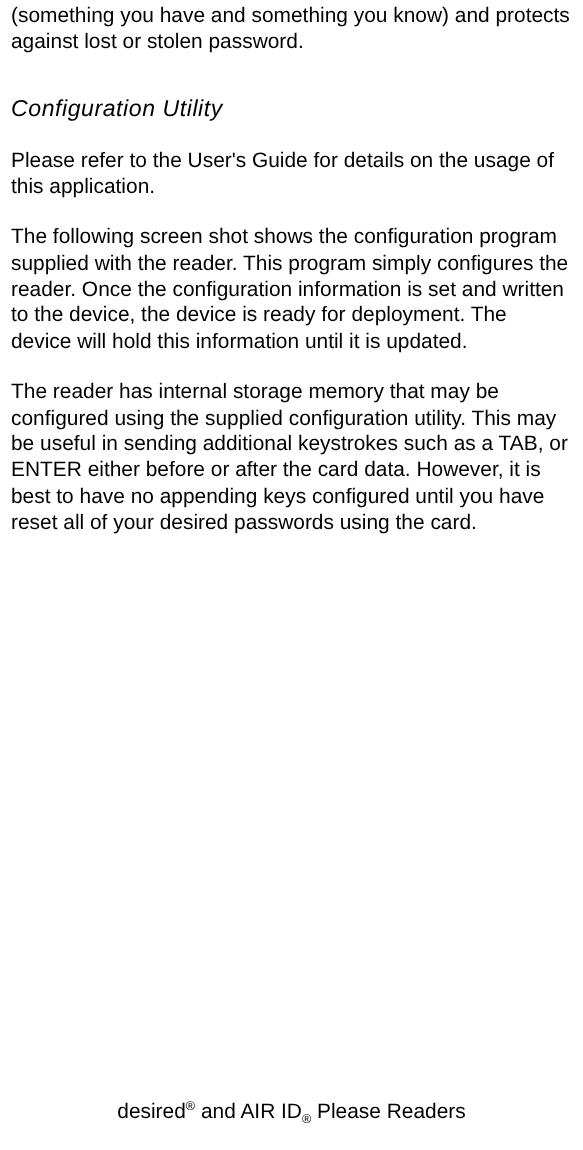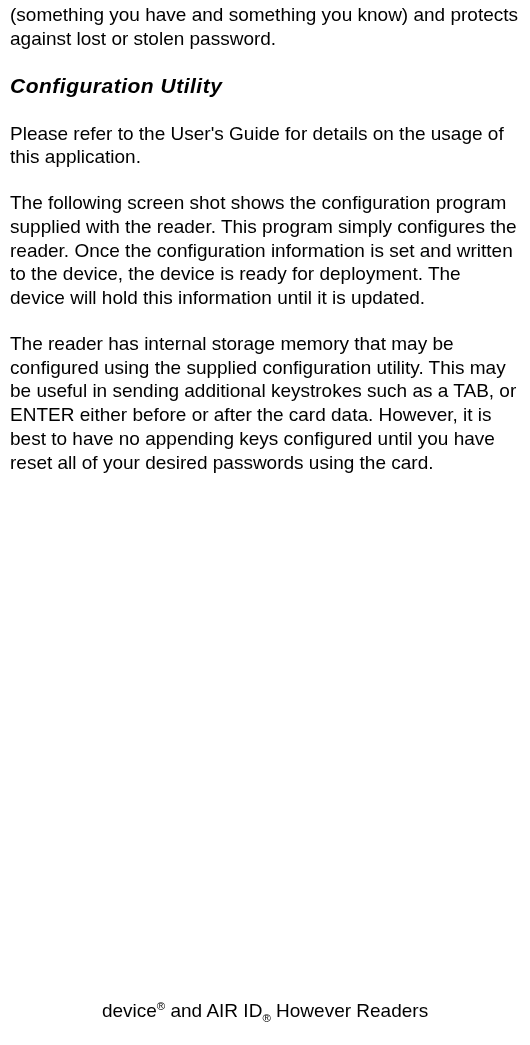--- a/index.html
+++ b/index.html
@@ -23,24 +23,24 @@
     font-size: 19px;
     line-height: 1.25;
     margin: 0;
     padding: 0;
   }
   .lead {
     margin-top: 3px;
   }
   .section-heading {
     font-size: 21px;
-    font-weight: bold;
+    font-weight: normal;
     font-style: italic;
     letter-spacing: 0.5px;
-    margin-top: 23px;
+    margin-top: 36px;
     margin-bottom: 24px;
   }
   .para {
     margin-top: 0;
     margin-bottom: 22px;
   }
   .footer {
     position: absolute;
     bottom: 26px;
     left: 0;
@@ -68,16 +68,16 @@
 
   <h2 class="section-heading">Configuration Utility</h2>
 
   <p class="body-text para">Please refer to the User's Guide for details on the usage of this application.</p>
 
   <p class="body-text para">The following screen shot shows the configuration program supplied with the reader. This program simply configures the reader. Once the configuration information is set and written to the device, the device is ready for deployment. The device will hold this information until it is updated.</p>
 
   <p class="body-text para">The reader has internal storage memory that may be configured using the supplied configuration utility. This may be useful in sending additional keystrokes such as a TAB, or ENTER either before or after the card data. However, it is best to have no appending keys configured until you have reset all of your desired passwords using the card.</p>
 
   <div class="footer">
-    <span>device</span><sup>®</sup><span> and AIR ID</span><span class="sub">®</span><span> However Readers</span>
+    <span>desired</span><sup>®</sup><span> and AIR ID</span><span class="sub">®</span><span> Please Readers</span>
   </div>
 
 </div>
 
 </body></html>

